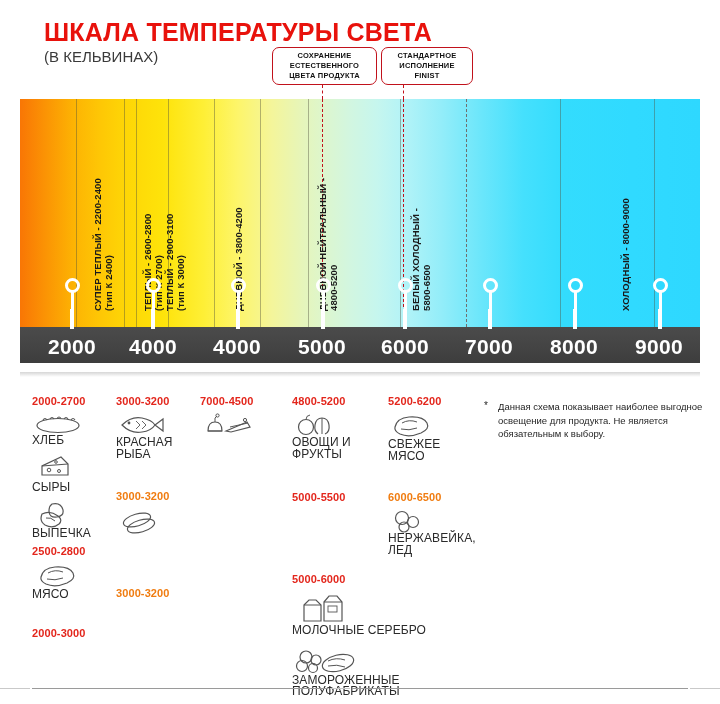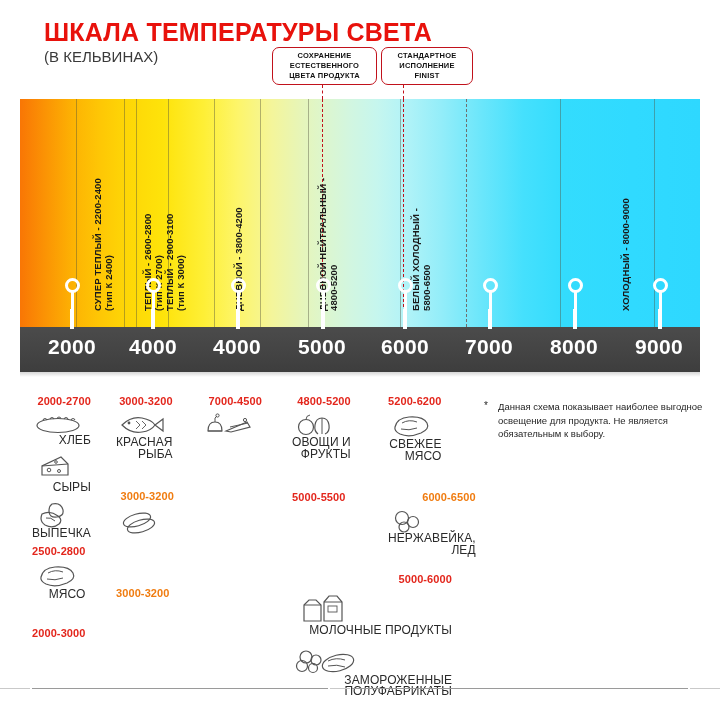--- a/index.html
+++ b/index.html
@@ -88,37 +88,37 @@
 
   
   .knob{
     position:absolute;width:15px;height:15px;border-radius:50%;
     border:3px solid #ffffff;box-sizing:border-box;background:transparent;
   }
   .stem{position:absolute;width:3px;background:#ffffff;}
 
   
   #numbar{
-    position:absolute;left:20px;top:327px;width:680px;height:45px;
+    position:absolute;left:20px;top:327px;width:680px;height:36px;
     background:linear-gradient(to bottom,#4b4b4b 0%,#444444 55%,#3d3d3d 100%);
     text-decoration:underline;
   }
   .numtick{position:absolute;top:-18px;width:4px;height:20px;background:#ffffff;}
   .numlabel{
     position:absolute;top:8px;
     font-size:21px;font-weight:bold;color:#ffffff;
     text-align:center;width:90px;letter-spacing:.3px;
   }
   #numbar-shadow{
     position:absolute;left:20px;top:372px;width:680px;height:5px;
     background:linear-gradient(to bottom,rgba(0,0,0,.16),rgba(0,0,0,0));
   }
 
   
-  #legend{position:absolute;left:0;top:395px;width:720px;height:290px;text-align:right;}
+  #legend{position:absolute;left:0;top:395px;width:720px;height:290px;}
   .col{position:absolute;top:0;}
   .grp{position:absolute;}
   .range{
     font-size:11px;font-weight:bold;white-space:nowrap;letter-spacing:.1px;
   }
   .range.red{color:#e3261c;}
   .range.orange{color:#f07c10;}
   .item{position:relative;}
   .ico{display:block;}
   .cap{
@@ -353,21 +353,21 @@
     <div class="grp" style="top:178px;width:160px">
       <div class="range red">5000-6000</div>
       <div class="item" style="margin-top:8px">
         <svg class="ico" width="60" height="32" viewBox="0 0 60 32">
           <path d="M12 12 l5 -5 h7 l5 5 v16 h-17z" fill="none" stroke="#555" stroke-width="1.2"></path>
           <path d="M12 12 h17" fill="none" stroke="#555" stroke-width="1"></path>
           <path d="M32 9 l5 -6 h8 l5 6 v19 h-18z" fill="none" stroke="#555" stroke-width="1.2"></path>
           <path d="M32 9 h18" fill="none" stroke="#555" stroke-width="1"></path>
           <rect x="36" y="13" width="9" height="6" fill="none" stroke="#555" stroke-width="0.9"></rect>
         </svg>
-        <div class="cap">МОЛОЧНЫЕ ПРОДУКТЫ</div>
+        <div class="cap">МОЛОЧНЫЕ СЕРЕБРО</div>
       </div>
       <div class="item" style="margin-top:10px">
         <svg class="ico" width="70" height="28" viewBox="0 0 70 28">
           <circle cx="14" cy="10" r="6" fill="none" stroke="#555" stroke-width="1.2"></circle>
           <circle cx="24" cy="13" r="5" fill="none" stroke="#555" stroke-width="1.2"></circle>
           <circle cx="10" cy="19" r="5.5" fill="none" stroke="#555" stroke-width="1.2"></circle>
           <circle cx="21" cy="21" r="4.5" fill="none" stroke="#555" stroke-width="1.2"></circle>
           <ellipse cx="46" cy="16" rx="16" ry="8" transform="rotate(-14 46 16)" fill="none" stroke="#555" stroke-width="1.2"></ellipse>
           <path d="M36 14 q8 -4 17 -1 M36 19 q9 -2 17 1" fill="none" stroke="#555" stroke-width="1"></path>
         </svg>

